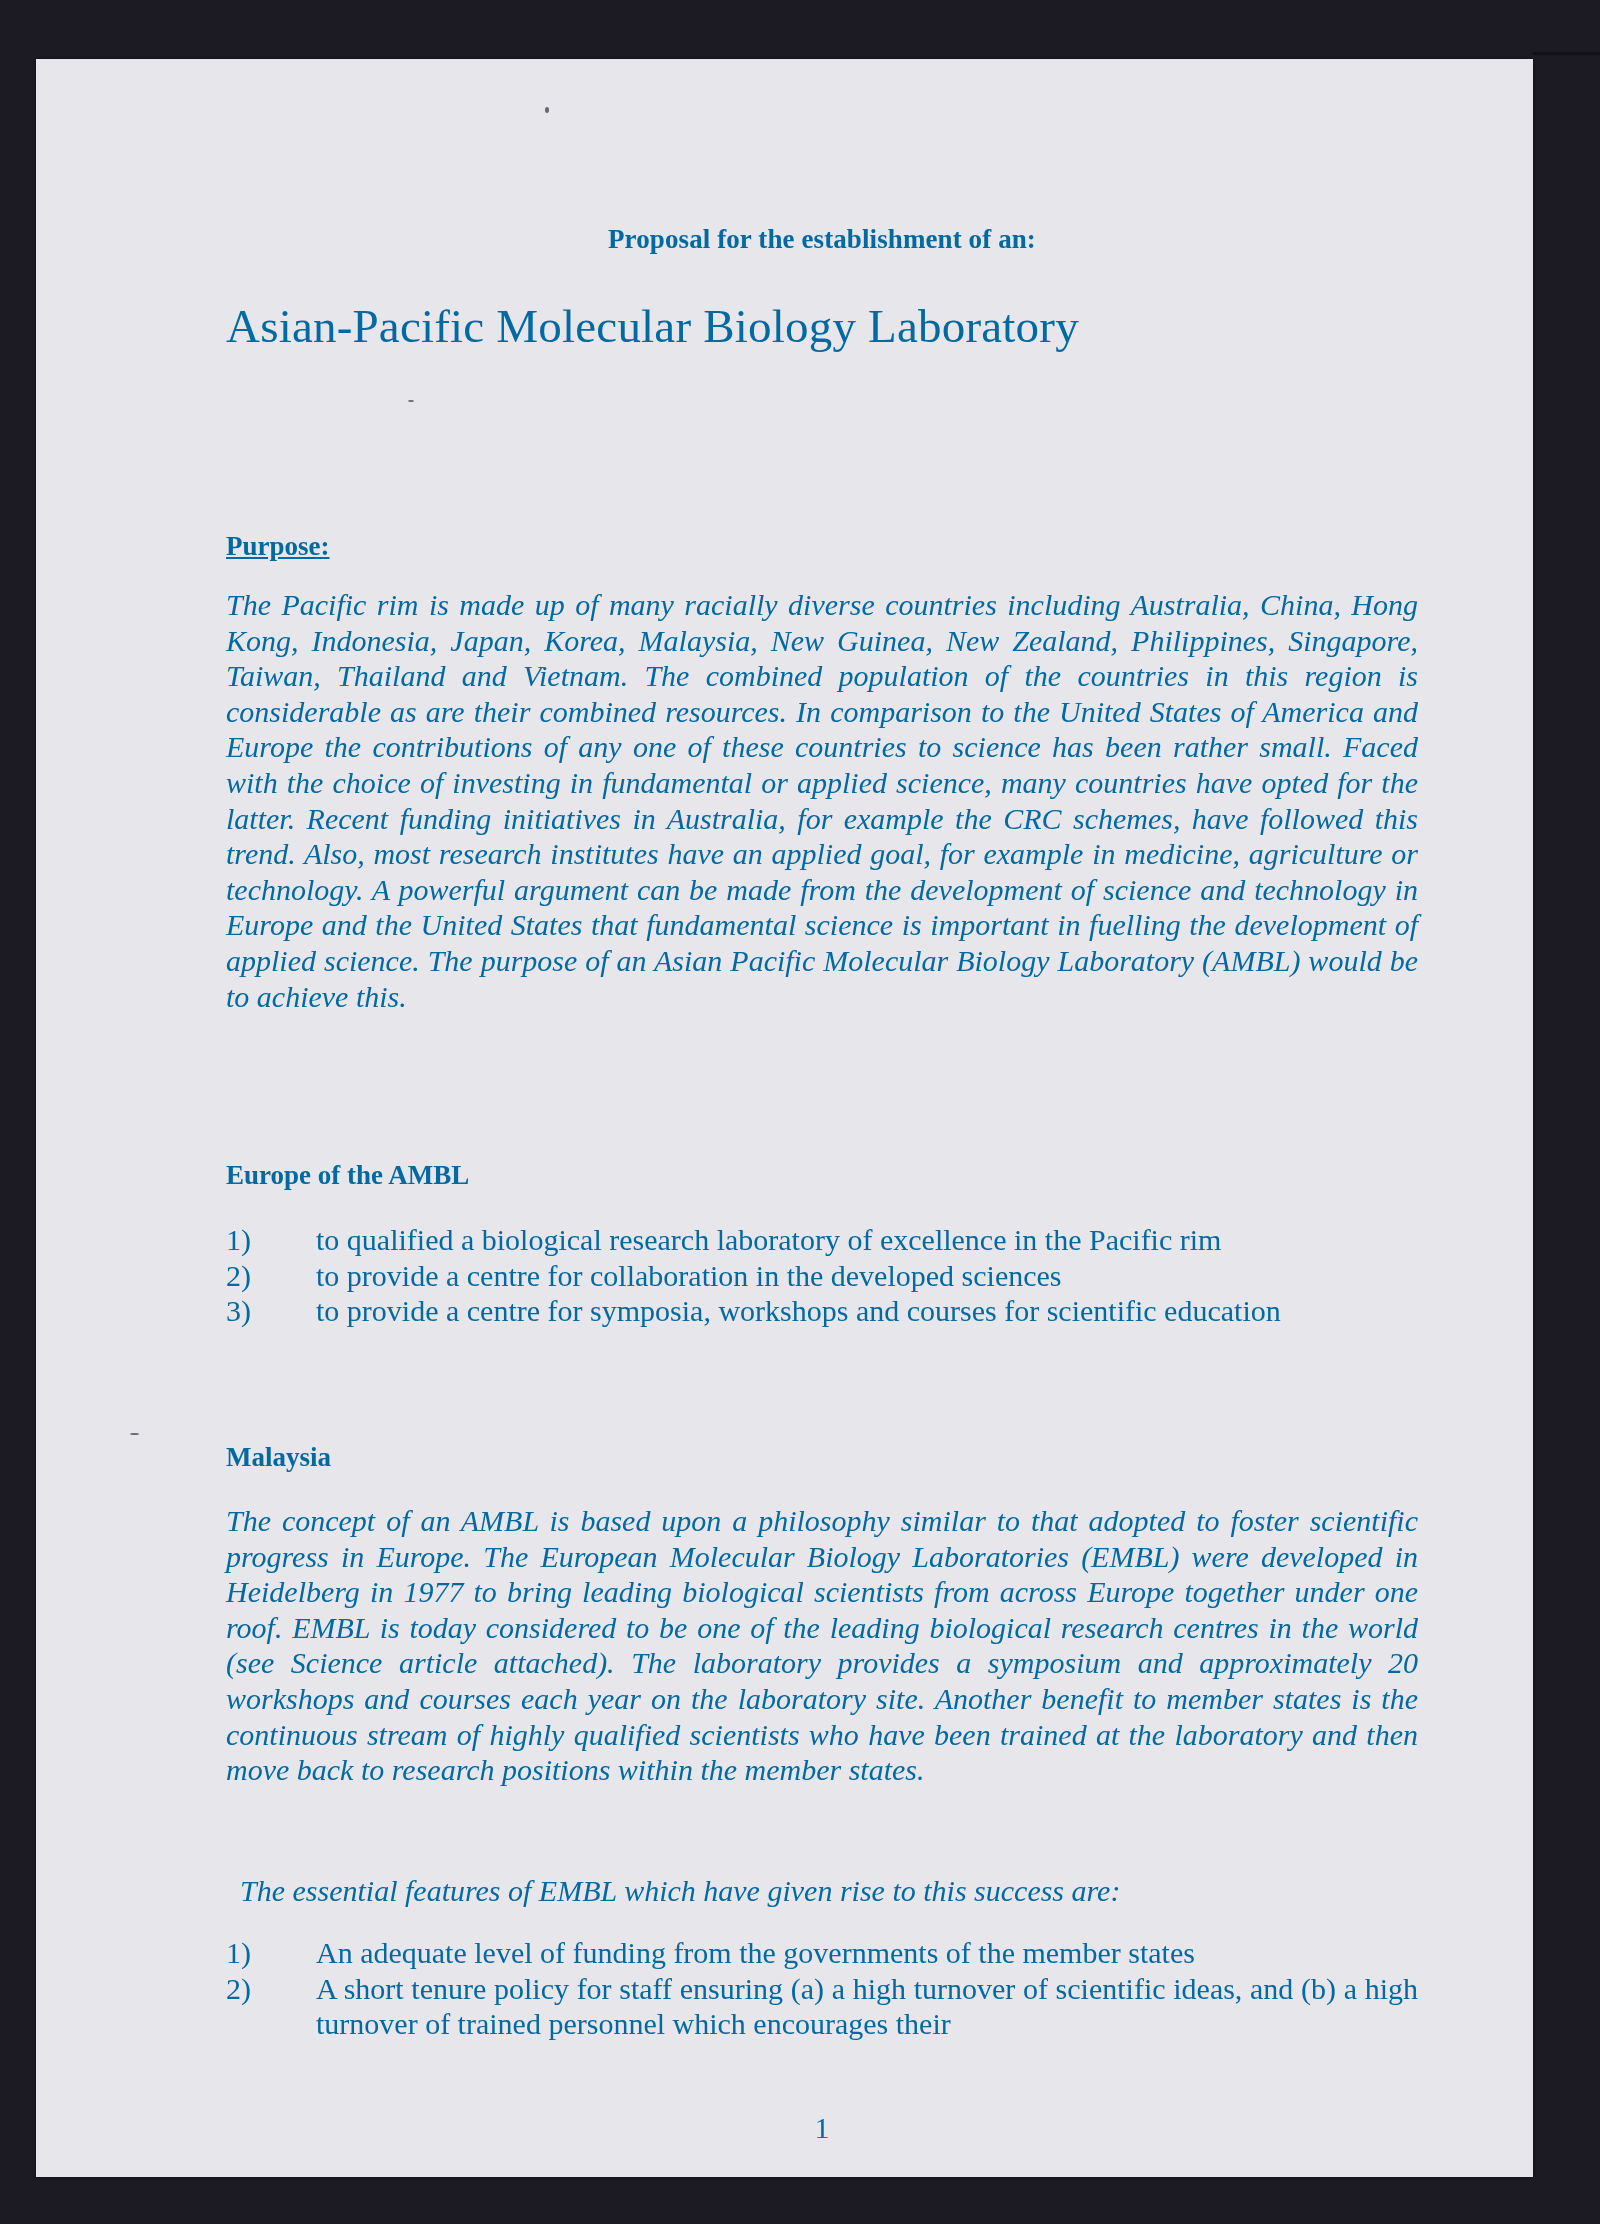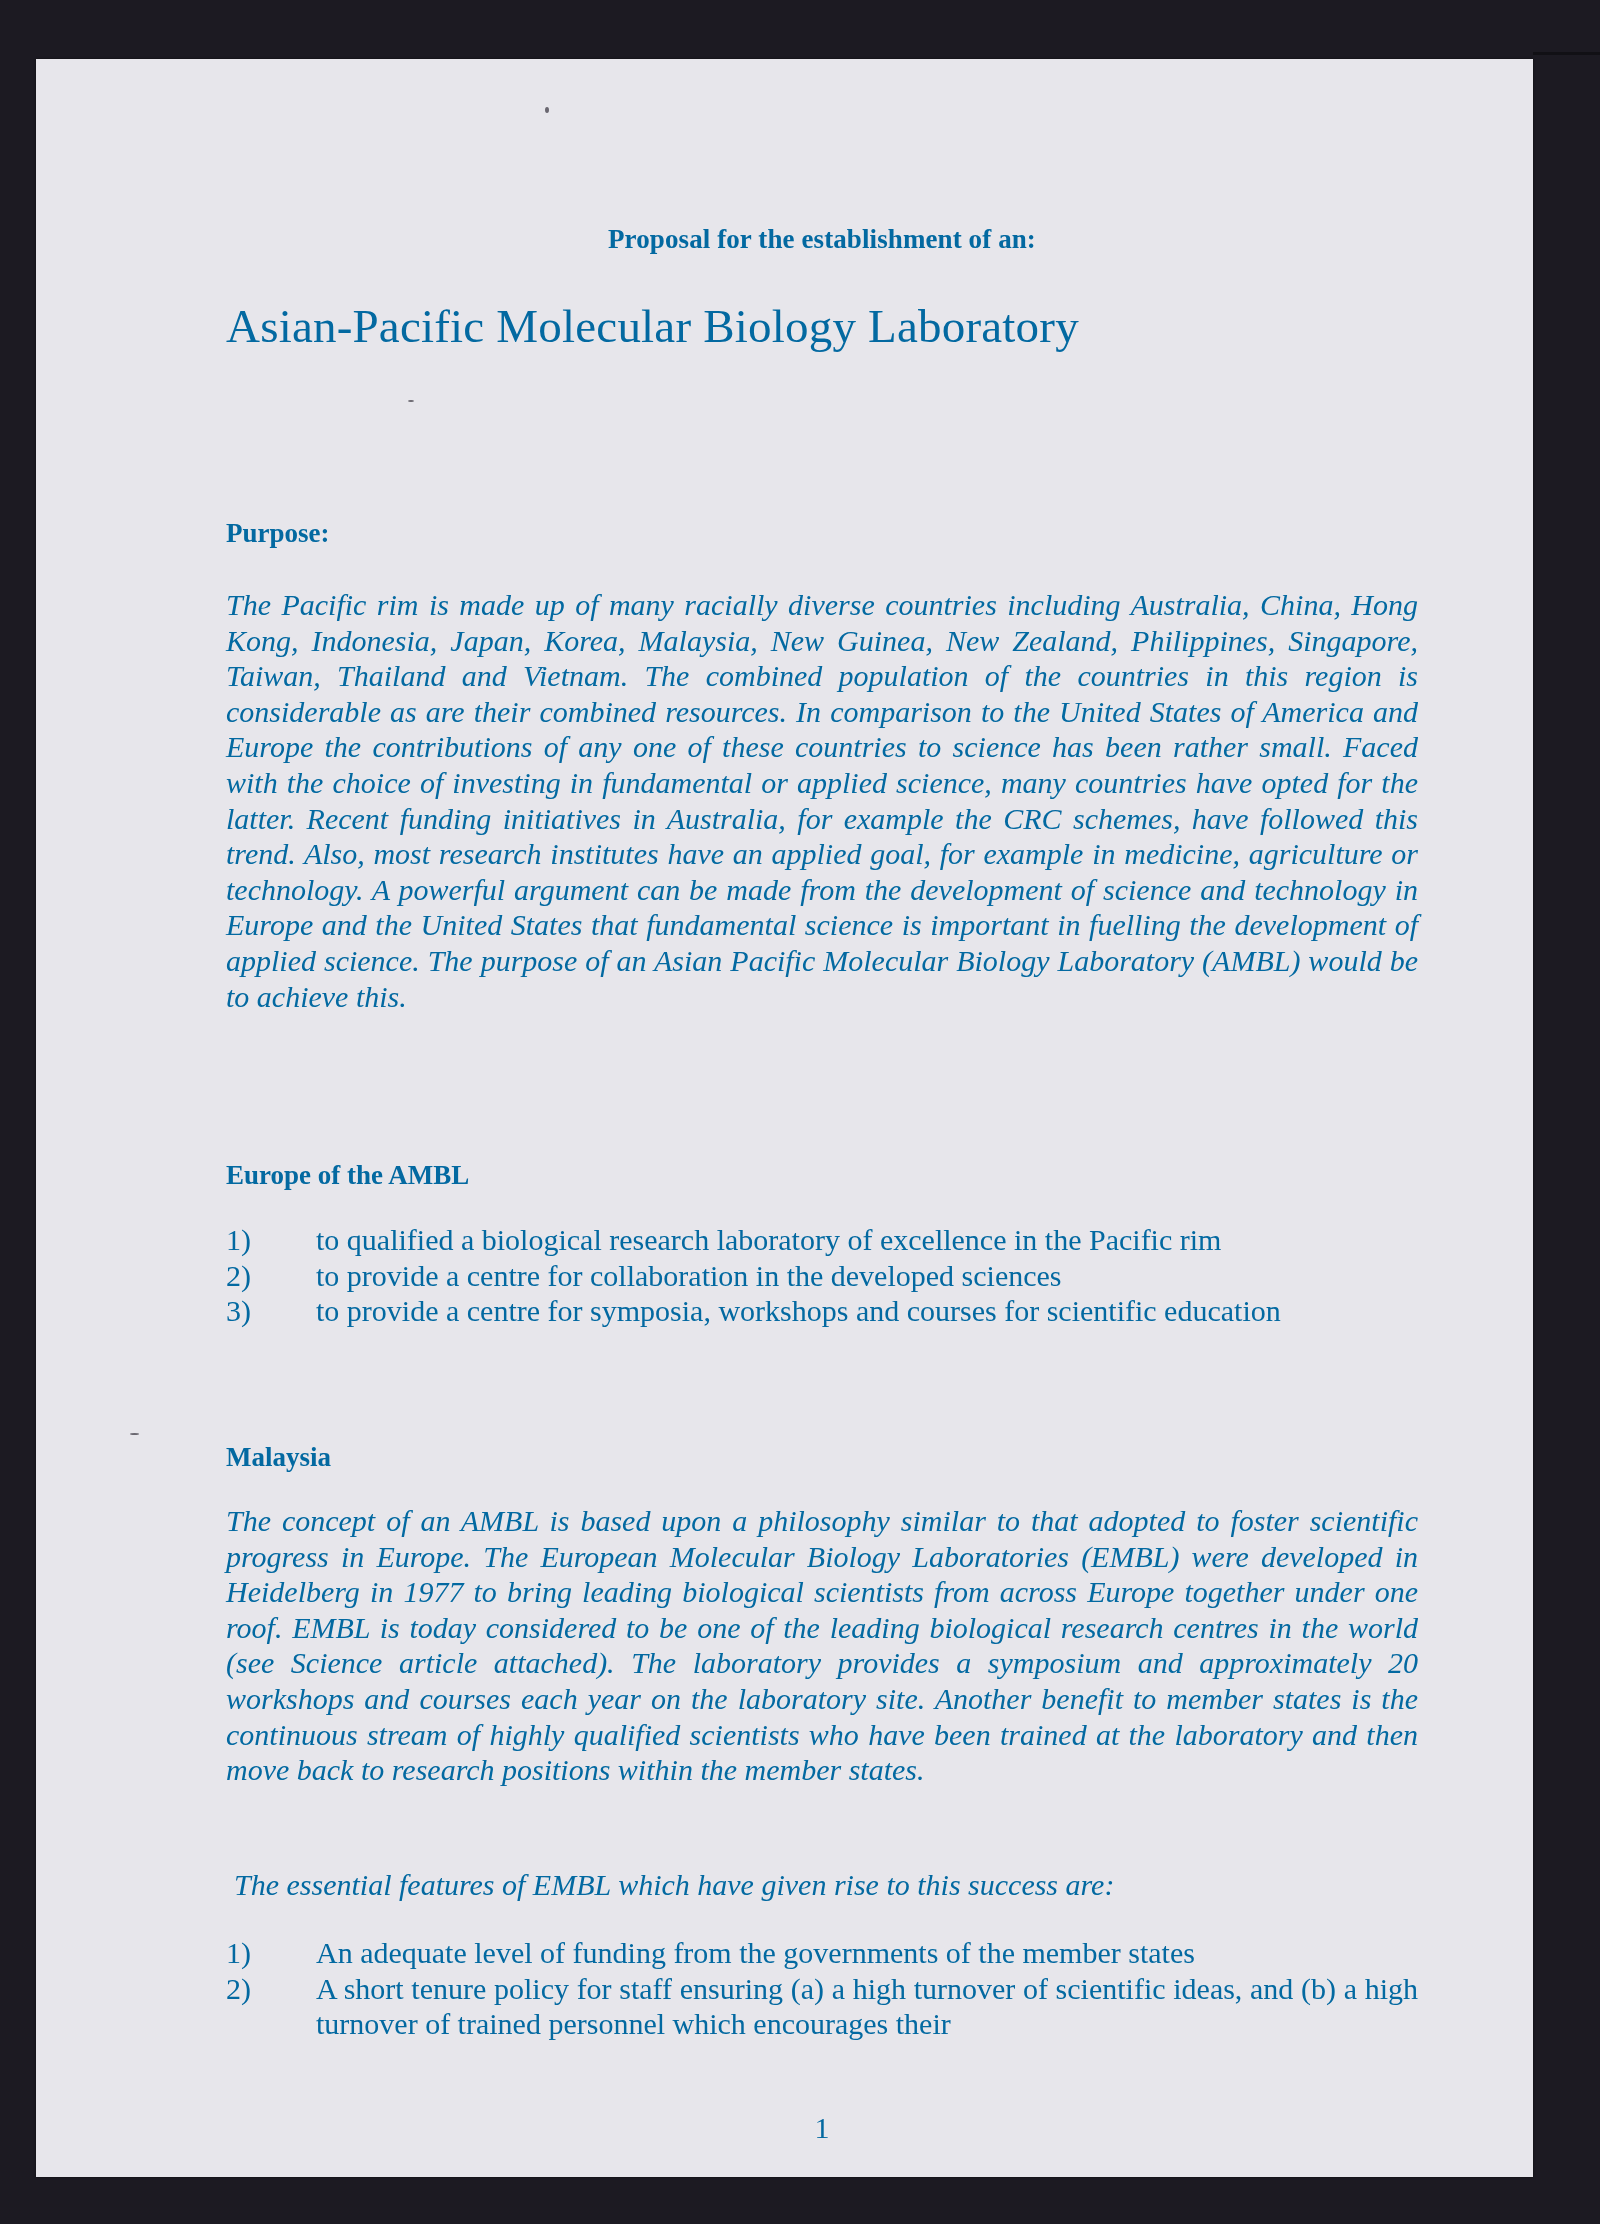--- a/index.html
+++ b/index.html
@@ -115,21 +115,21 @@
 <div class="paper">
   <span class="speck" style="left:509px;top:48px;width:4px;height:6px;"></span>
   <span class="speck" style="left:372px;top:341px;width:6px;height:2px;"></span>
   <span class="speck" style="left:94px;top:1374px;width:9px;height:2px;"></span>
 
   <div class="content">
 
     <div class="kicker">Proposal for the establishment of an:</div>
     <div class="title">Asian-Pacific Molecular Biology Laboratory</div>
 
-    <div class="heading" style="top:459px;">Purpose:</div>
+    <div class="heading" style="top:472px;text-decoration:underline;">Purpose:</div>
     <p class="para" style="top:528px;margin:0;">The Pacific rim is made up of many racially diverse countries including Australia, China, Hong Kong, Indonesia, Japan, Korea, Malaysia, New Guinea, New Zealand, Philippines, Singapore, Taiwan, Thailand and Vietnam.  The combined population of the countries in this region is considerable as are their combined resources.  In comparison to the United States of America and Europe the contributions of any one of these countries to science has been rather small.  Faced with the choice of investing in fundamental or applied science, many countries have opted for the latter.  Recent funding initiatives in Australia, for example the CRC schemes, have followed this trend.  Also, most research institutes have an applied goal, for example in medicine, agriculture or technology.  A powerful argument can be made from the development of science and technology in Europe and the United States that fundamental science is important in fuelling the development of applied science.  The purpose of an Asian Pacific Molecular Biology Laboratory (AMBL) would be to achieve this.</p>
 
     <div class="heading" style="top:1101px;">Europe of the AMBL</div>
     <ol class="list" style="top:1163px;">
       <li>
         <span class="num">1)</span>
         <span class="txt">to qualified a biological research laboratory of excellence in the Pacific rim</span>
       </li>
       <li>
         <span class="num">2)</span>
@@ -137,21 +137,21 @@
       </li>
       <li>
         <span class="num">3)</span>
         <span class="txt">to provide a centre for symposia, workshops and courses for scientific education</span>
       </li>
     </ol>
 
     <div class="heading" style="top:1383px;">Malaysia</div>
     <p class="para" style="top:1444px;margin:0;">The concept of an AMBL is based upon a philosophy similar to that adopted to foster scientific progress in Europe.  The European Molecular Biology Laboratories (EMBL) were developed in Heidelberg in 1977 to bring leading biological scientists from across Europe together under one roof.  EMBL is today considered to be one of the leading biological research centres in the world (see Science article attached). The laboratory provides a symposium and approximately 20 workshops and courses each year on the laboratory site.  Another benefit to member states is the continuous stream of highly qualified scientists who have been trained at the laboratory and then move back to research positions within the member states.</p>
 
-    <p class="para" style="top:1800px;margin:8px;text-align:left;">The essential features of EMBL which have given rise to this success are:</p>
+    <p class="para" style="top:1800px;margin:14px;text-align:left;">The essential features of EMBL which have given rise to this success are:</p>
     <ol class="list" style="top:1876px;">
       <li>
         <span class="num">1)</span>
         <span class="txt">An adequate level of funding from the governments of the member states</span>
       </li>
       <li>
         <span class="num">2)</span>
         <span class="txt">A short tenure policy for staff ensuring (a) a high turnover of scientific ideas, and (b) a high turnover of trained personnel which encourages their</span>
       </li>
     </ol>

